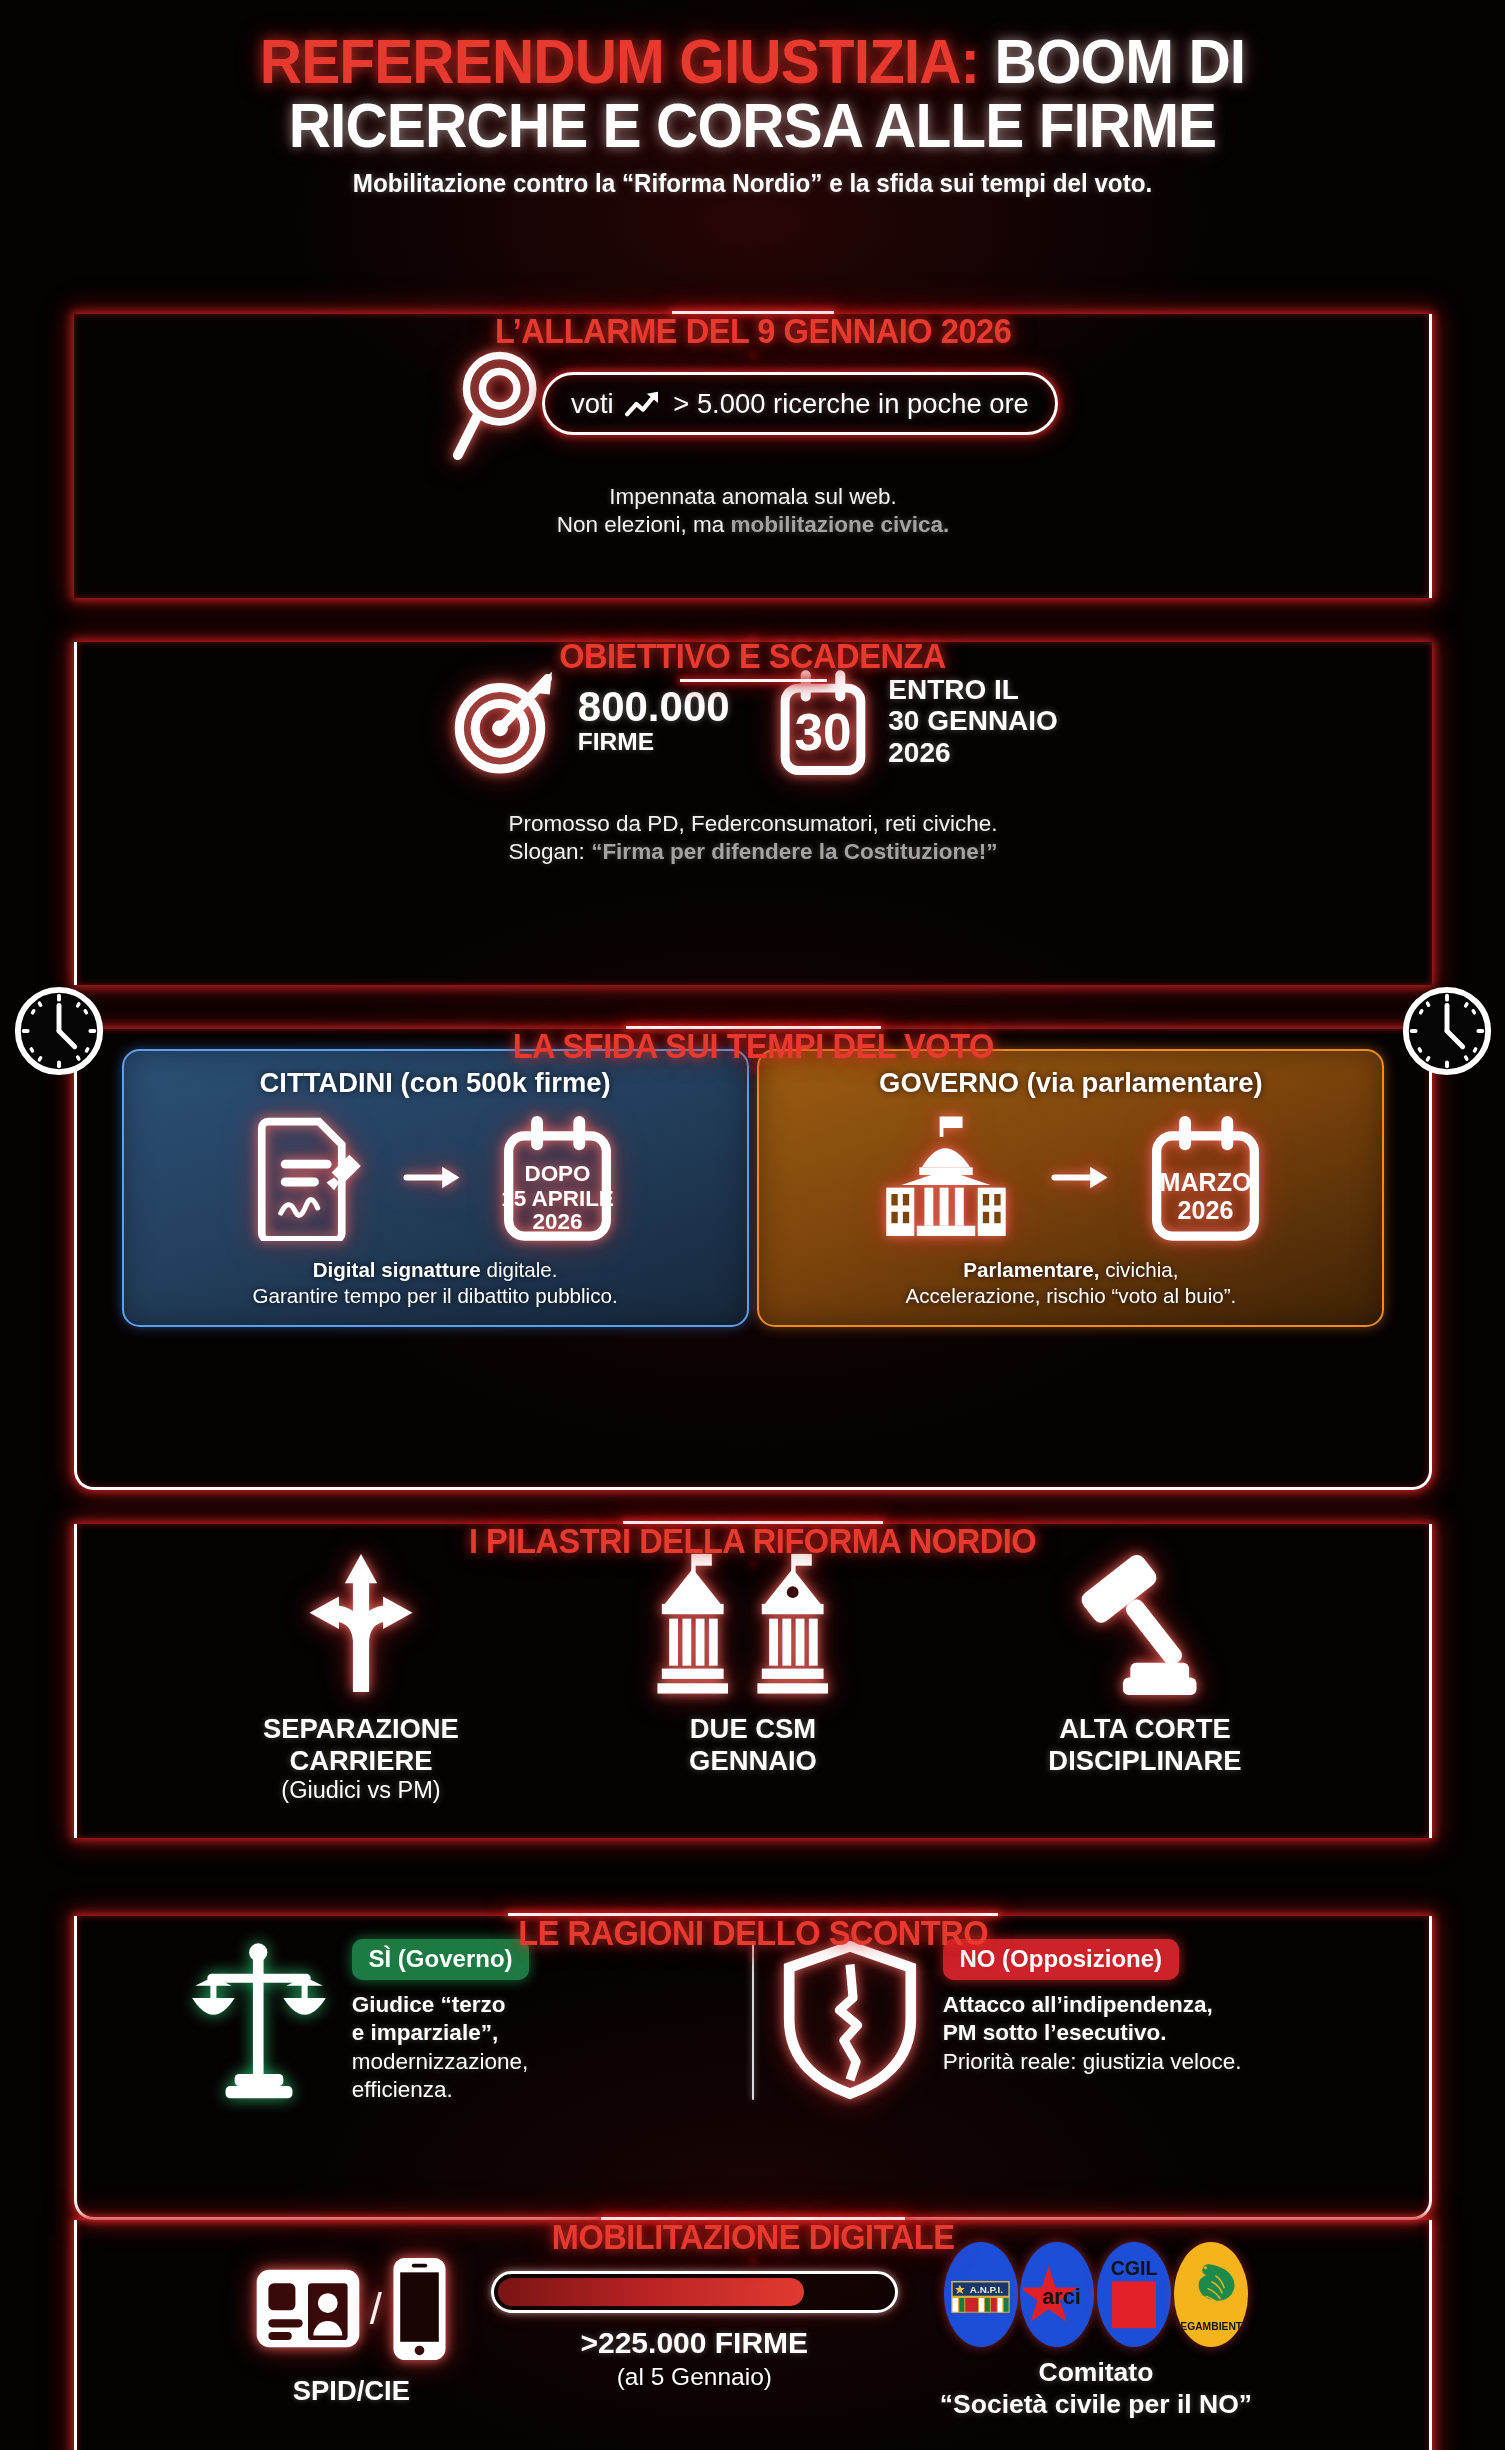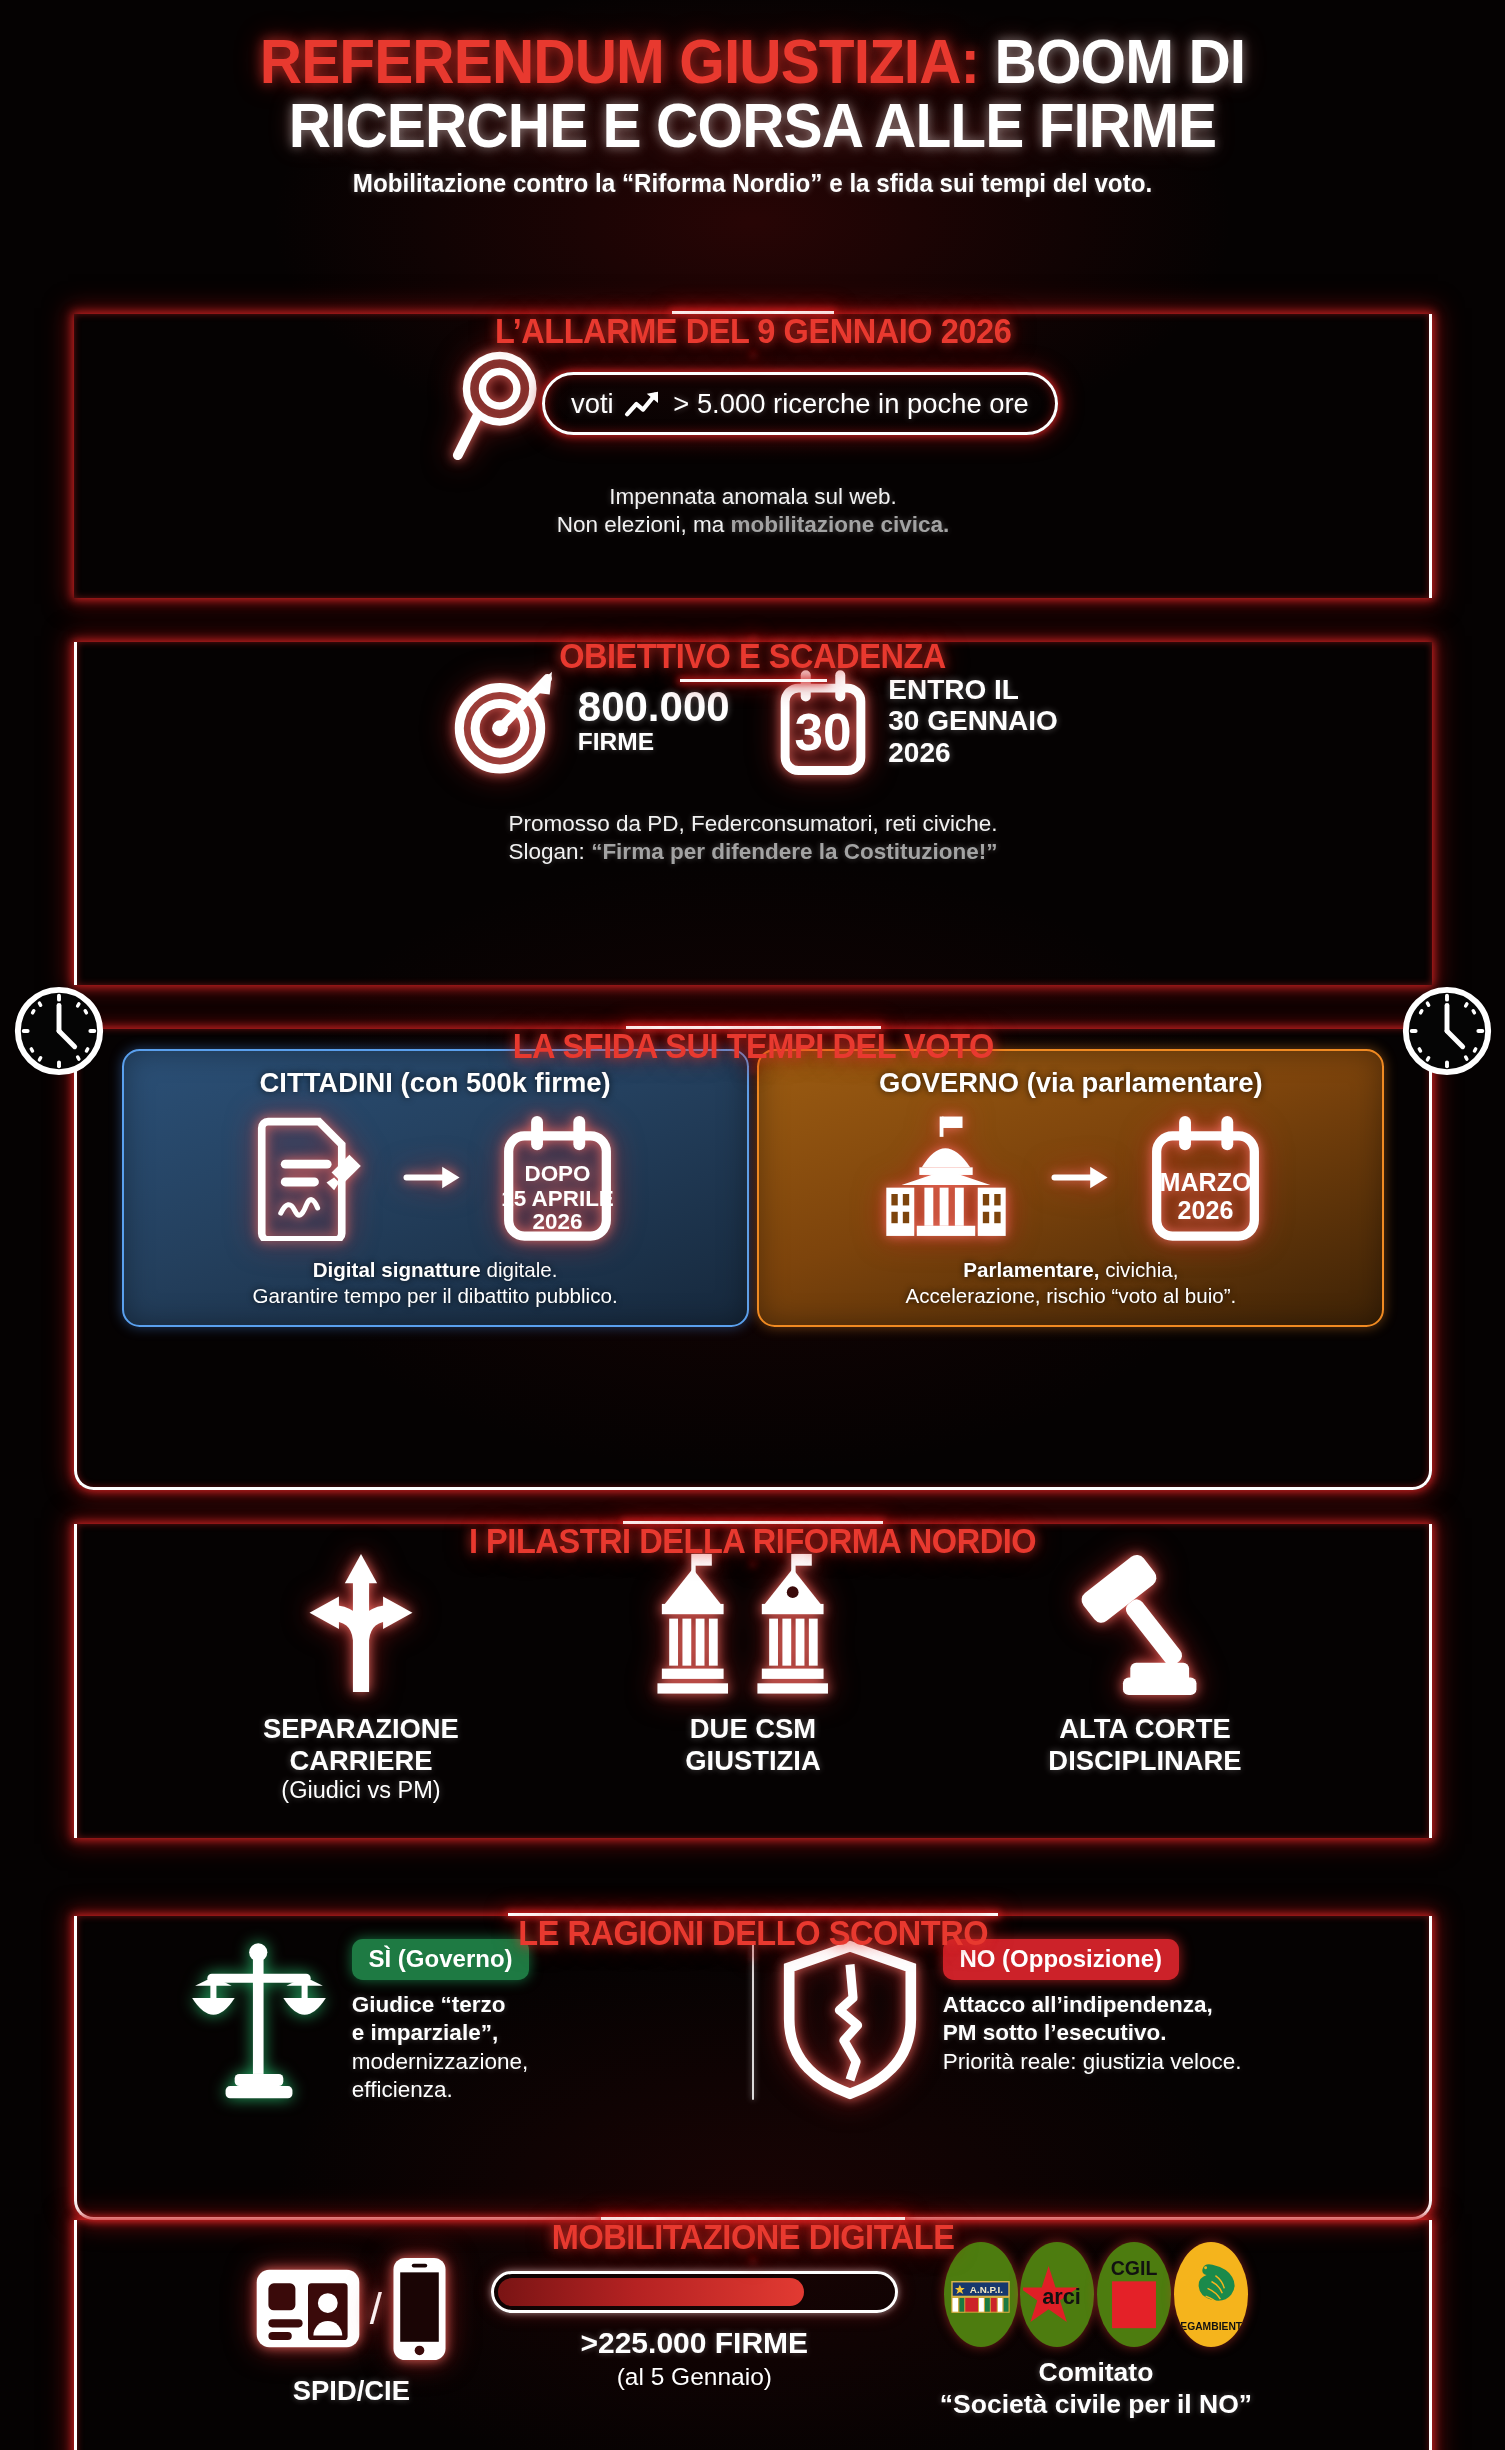--- a/index.html
+++ b/index.html
@@ -137,21 +137,21 @@
     box-shadow:0 0 7.8px rgba(255,255,255,.5),0 0 16.7px rgba(200,40,40,.4);
     padding:3.9px;display:flex;align-items:center;
   }
   .bar-fill{height:100%;border-radius:19.6px;
     background:linear-gradient(90deg,#7a1414 0%,#b52222 45%,#e23a32 100%);}
   .bar-num{font-size:30px;font-weight:bold;margin-top:12.7px;text-shadow:0 0 6.9px rgba(255,255,255,.3);}
   .bar-sub{font-size:24.5px;margin-top:2.9px;}
   .logos{display:flex;gap:2.9px;justify-content:center;}
   .logo{width:74px;height:105px;border-radius:50%;display:flex;align-items:center;justify-content:center;
         box-shadow:0 0 10.8px rgba(220,60,50,.55);overflow:hidden;}
-  .logo.w{background:#4d7c0f;text-align:center;}
+  .logo.w{background:#1d4ed8;text-align:center;}
   .logo.y{background:#f5b41c;}
   .ctxt{font-size:26.5px;font-weight:bold;margin-top:10.8px;line-height:1.18;
         text-shadow:0 0 6.9px rgba(255,255,255,.3);}
 </style>
 </head>
 <body>
 
 <div class="stage">
 
   <div class="header">
@@ -442,21 +442,21 @@
                   <rect x="90" y="46" width="6" height="32"></rect>
                 <rect x="99" y="46" width="6" height="32"></rect>
                   <rect x="108" y="46" width="6" height="32"></rect>
               </g>
               <rect x="76" y="80" width="42" height="7" fill="#fff"></rect>
               <rect x="73" y="90" width="48" height="7" fill="#fff"></rect>
             </g>
           </svg>
           <div class="lbl">
             <div>DUE CSM</div>
-            <div>GIUSTIZIA</div>
+            <div>GENNAIO</div>
           </div>
         </div>
 
         <div class="pil">
           <svg width="162" height="147" viewBox="0 0 110 100" class="glow-w">
             <g transform="rotate(-38 55 50)">
               <rect x="30" y="8" width="52" height="24" rx="6" fill="#fff"></rect>
               <rect x="50" y="32" width="13" height="52" rx="5" fill="#fff"></rect>
             </g>
             <rect x="45" y="76" width="40" height="14" rx="4" fill="#fff" transform="rotate(0 65 83)"></rect>

